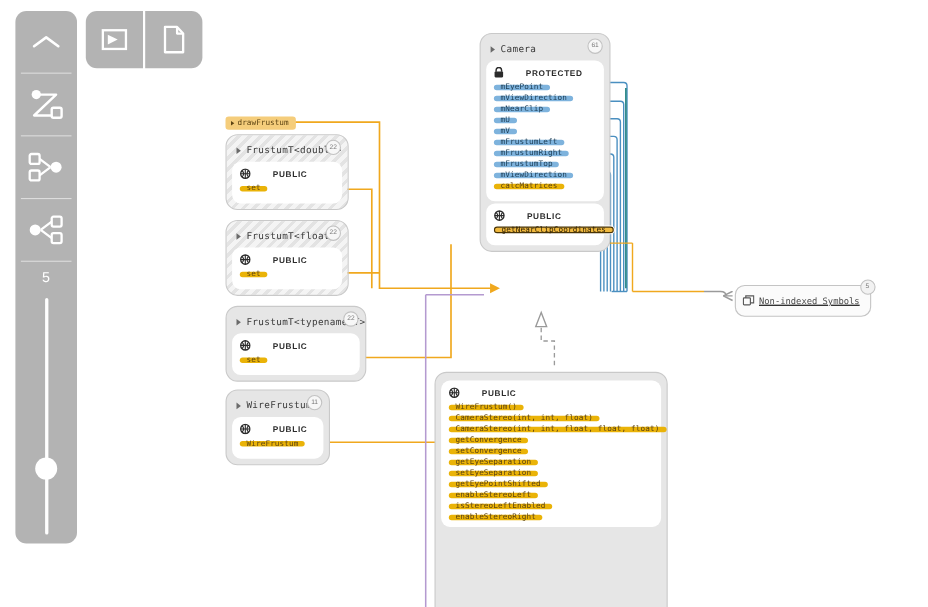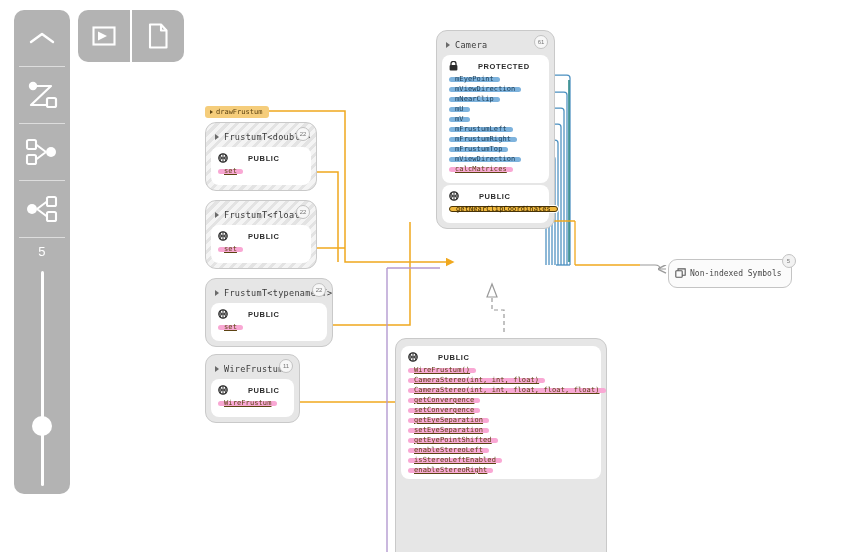--- a/index.html
+++ b/index.html
@@ -144,21 +144,21 @@
     font-size:7px;
     padding:2.5px 6px 3px 6px;
     border-radius:8px;
     white-space:nowrap;
     margin-bottom:4px;
     font-family:"DejaVu Sans Mono", monospace;
     letter-spacing:.1px;
     position:relative;
   }
   .pill.blue   { background:#7eb3dd; color:#1c3d55; }
-  .pill.orange { background:#f9a8d4; color:#5c4312;text-decoration:underline; }
+  .pill.orange { background:#eab308; color:#5c4312; }
   .pill.sel    {
     background:#f0b93f; color:#2b1d02;
     border:1.4px solid #4a3405;
     padding:1.6px 6px 2px 6px;
     box-shadow:0 0 0 1px #fff;
   }
   .pill-row { line-height:0; }
 
   
   #tab-drawfrustum {
@@ -181,20 +181,21 @@
 
   
   #nonindexed {
     position:absolute; left:668px; top:259px;
     background:#fbfbfb;
     border:1px solid #c4c4c4;
     border-radius:9px;
     padding:4px 9px 4px 6px;
     display:flex; align-items:center;
     z-index:12;
+    text-decoration:underline;
   }
   #nonindexed .ni-label {
     font-size:8px; color:#4a4a4a;
     white-space:nowrap; margin-left:4px;
   }
   #nonindexed .badge {
     right:-5px; top:-6px;
   }
 
   

